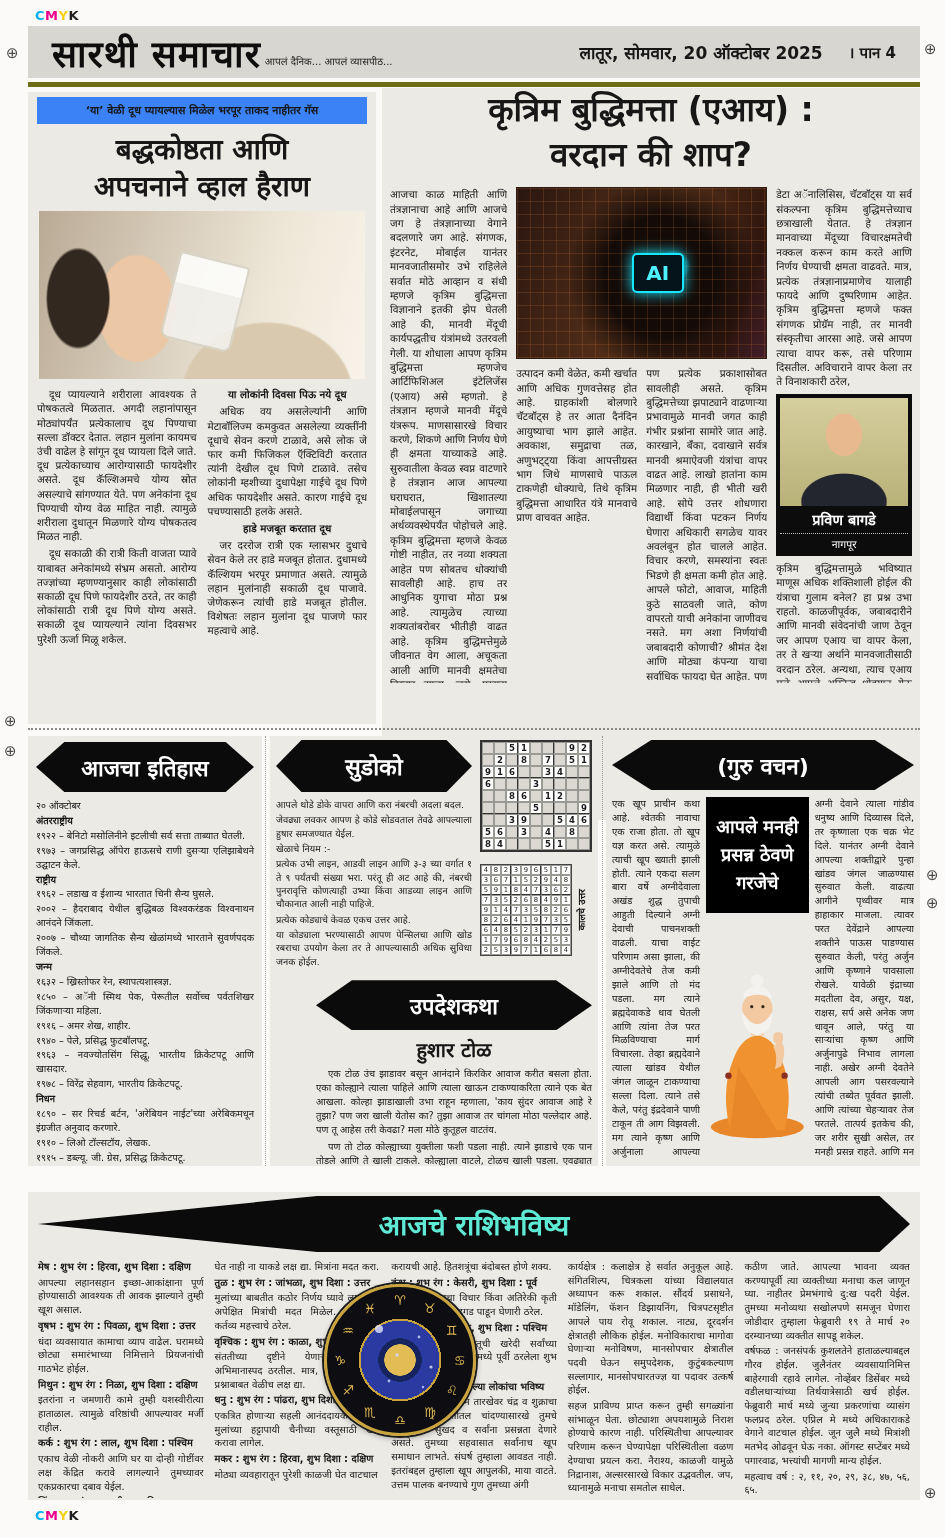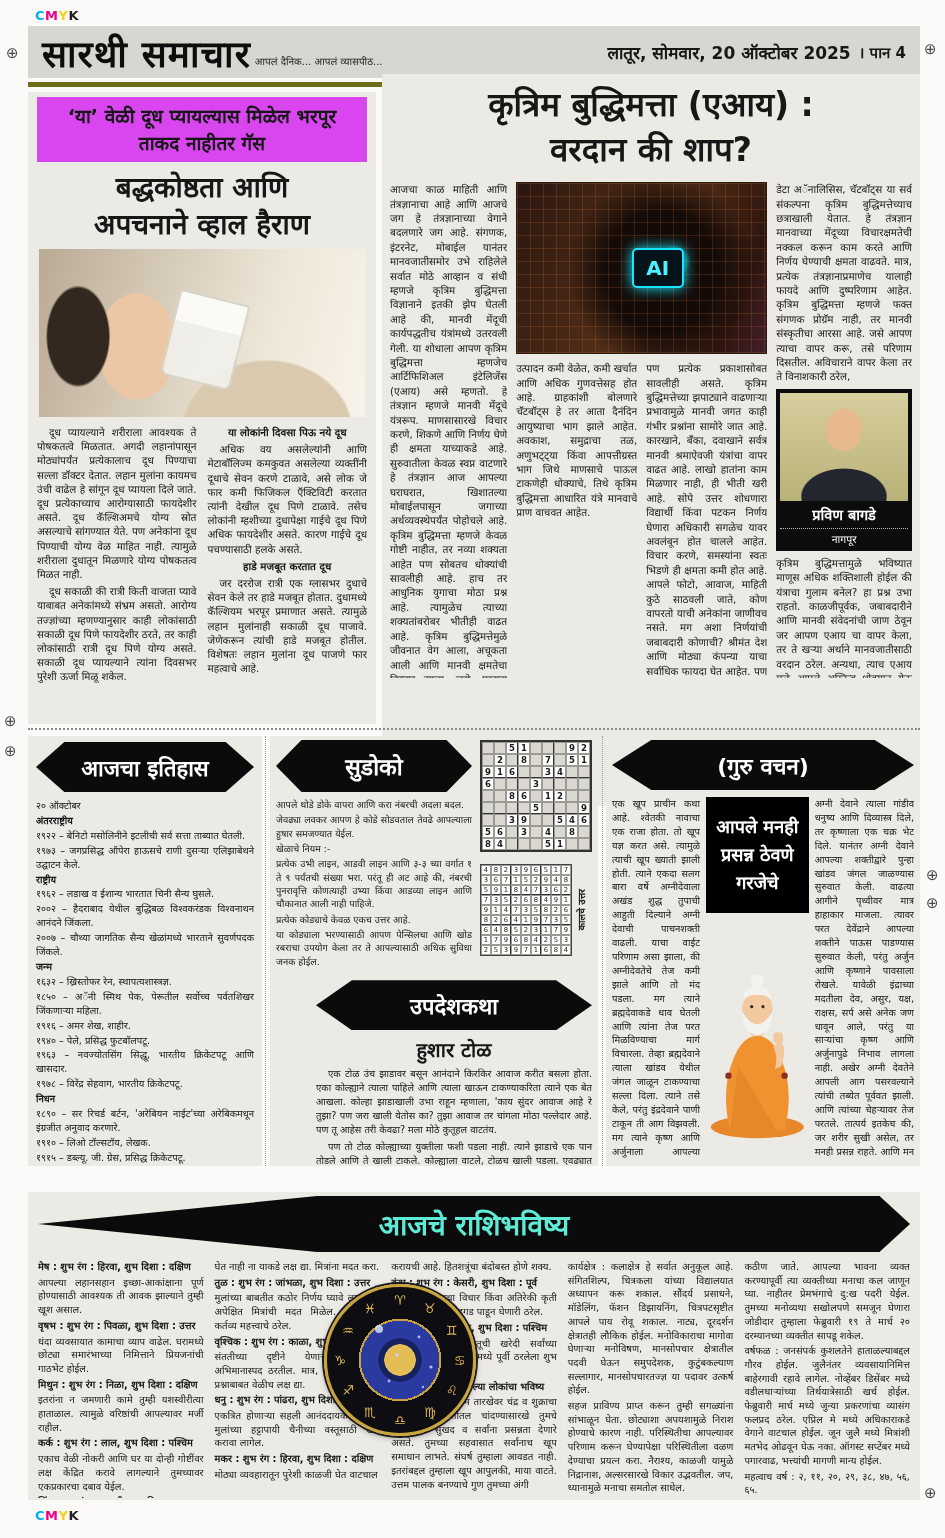--- a/index.html
+++ b/index.html
@@ -5,45 +5,45 @@
   * { margin:0; padding:0; box-sizing:border-box; }
   body { background:#ffffff; font-family:"DejaVu Sans","Liberation Sans",sans-serif; }
   #page { position:relative; width:945px; height:1538px; background:#fbfaf8; overflow:hidden; color:#171717; }
 
   .panel { position:absolute; background:#eceae5; }
   .regmark { position:absolute; font-size:15px; color:#4a4a4a; }
   .cmyk { position:absolute; font-size:13px; font-weight:700; letter-spacing:0.5px; }
   .cmyk .c{color:#00aeef}.cmyk .m{color:#ec008c}.cmyk .y{color:#f7d117}.cmyk .k{color:#231f20}
 
   
-  #masthead { left:28px; top:26px; width:892px; height:52px; background:#d8d6d1; display:flex; align-items:center; padding:0 14px; }
+  #masthead { left:28px; top:26px; width:892px; height:52px; background:#d8d6d1; display:flex; align-items:center; padding:0 24px; }
   .mast-title { font-size:37px; font-weight:800; letter-spacing:1px; color:#0d0d0d; font-family:"DejaVu Serif","Liberation Serif",serif; }
   .mast-tag { font-size:10px; color:#222; margin-left:4px; margin-top:18px; }
-  .mast-right { margin-left:auto; display:flex; align-items:center; gap:8px; }
+  .mast-right { margin-left:auto; display:flex; align-items:center; gap:26px; }
   .mast-date { font-size:17px; font-weight:700; }
   .mast-page { font-size:15px; font-weight:700; }
   #oliverule { position:absolute; left:28px; top:82px; width:892px; height:5px; background:#6d6d15; }
 
   
   #milk { left:28px; top:92px; width:348px; height:632px; padding:5px 9px; }
-  .kicker { background:#d946ef; text-align:center; font-weight:700; font-size:19px; line-height:1.4; padding:6px 14px; }
+  .kicker { background:#3b82f6; text-align:center; font-weight:700; font-size:11px; line-height:1.4; padding:6px 14px; }
   .milk-headline { text-align:center; font-weight:800; font-size:28px; line-height:1.3; margin:8px 0 6px; }
   .milk-photo { position:relative; height:168px; margin:2px 2px 8px; overflow:hidden;
     background:
       radial-gradient(95px 150px at 12% 52%, #33281f 0 32%, rgba(51,40,31,0) 34%),
       radial-gradient(70px 95px at 30% 58%, #ecc7a6 0 55%, rgba(236,199,166,0) 57%),
       radial-gradient(140px 120px at 70% 110%, #d9c9ae 0 60%, rgba(217,201,174,0) 62%),
       linear-gradient(105deg, #b9aa95 0%, #d8cdbb 38%, #efe8d9 70%, #f8f3ea 100%); }
   .milk-glass { position:absolute; left:40%; top:28%; width:72px; height:88px; background:linear-gradient(#fdfdfb 0 35%, #f2f1ec 35% 100%); border:2px solid #d8d5c9; border-radius:4px 4px 8px 8px; transform:rotate(14deg); opacity:.92; }
   .milk-body { column-count:2; column-gap:11px; font-size:10.3px; line-height:1.38; text-align:justify; height:336px; overflow:hidden; }
   .milk-body .li { margin-bottom:3px; text-indent:12px; }
   .milk-body .li.sub { font-weight:700; text-align:center; text-indent:0; }
 
   
-  #ai { left:382px; top:74px; width:538px; height:732px; padding:9px 8px; }
+  #ai { left:382px; top:88px; width:538px; height:732px; padding:0 8px; }
   .ai-headline { text-align:center; font-weight:800; font-size:33px; line-height:1.35; }
   .ai-cols { display:flex; gap:9px; margin-top:10px; height:496px; overflow:hidden; }
   .acol { font-size:10.3px; line-height:1.4; text-align:justify; overflow:hidden; }
   .ai-col1 { width:126px; }
   .ai-center { width:252px; display:flex; flex-direction:column; }
   .ai-img { position:relative; height:172px; border:1px solid #2a1a12; overflow:hidden;
     background:
       radial-gradient(circle at 63% 46%, rgba(0,230,255,.30) 0 7%, rgba(0,230,255,0) 9%),
       repeating-linear-gradient(0deg, rgba(255,140,60,.16) 0 1px, rgba(0,0,0,0) 1px 13px),
       repeating-linear-gradient(90deg, rgba(255,140,60,.16) 0 1px, rgba(0,0,0,0) 1px 13px),

